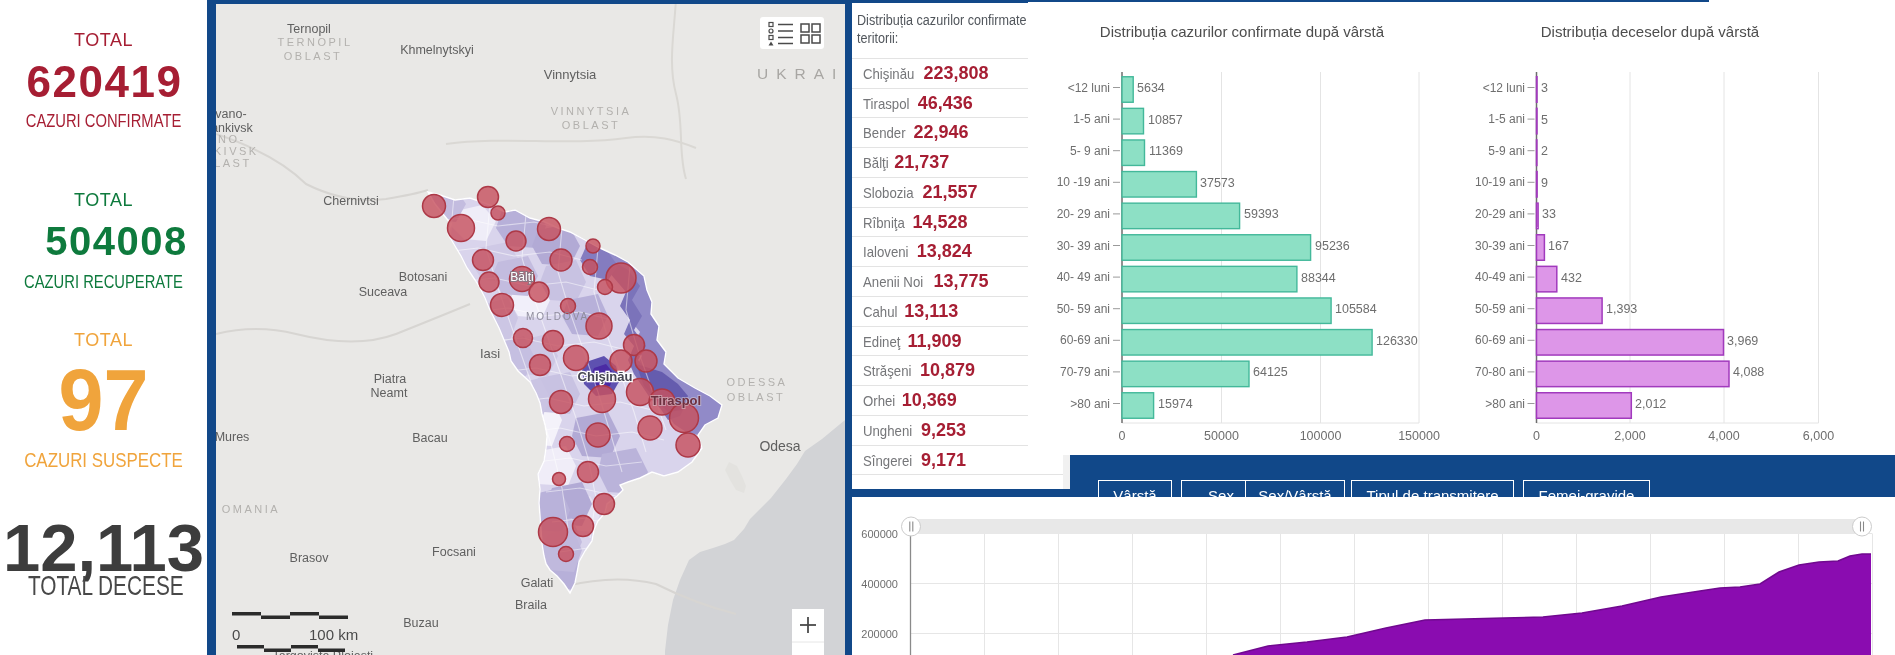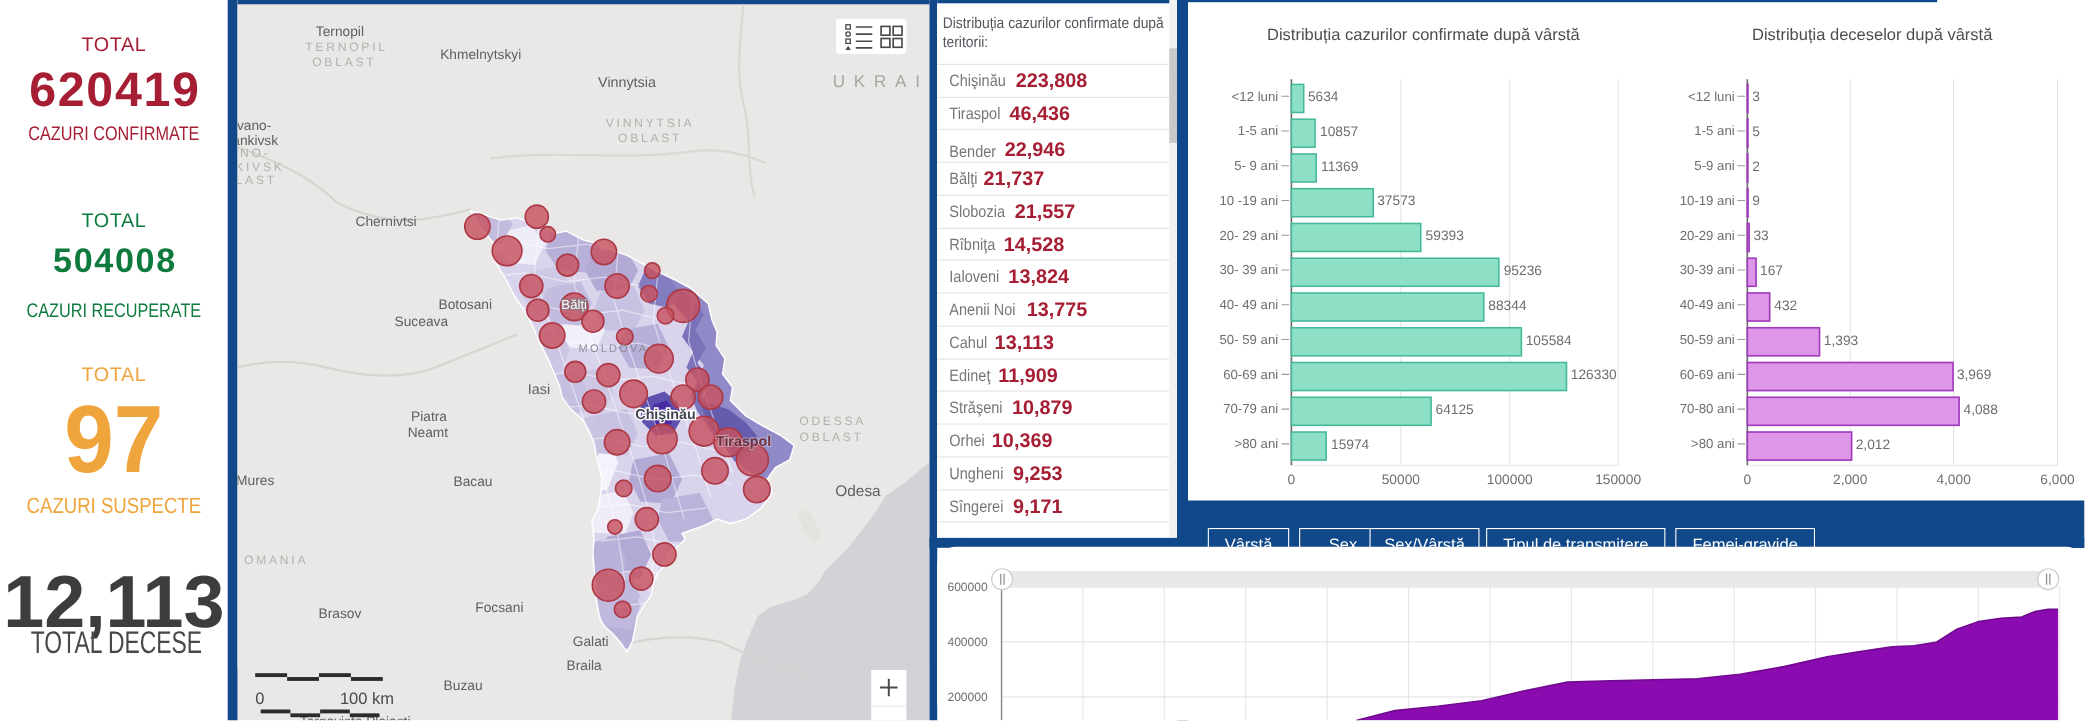--- a/index.html
+++ b/index.html
@@ -26,38 +26,38 @@
 #listhdr { left:857px; top:12px; width:260px; color:#51565c; font-size:14px; line-height:17.5px;
   transform:scaleX(0.9); transform-origin:0 0; }
 .trow { position:absolute; left:852px; width:211px; height:30px; border-top:1px solid #e3e3e3;
   display:flex; align-items:center; padding-left:11px; }
 .trow .nm { font-size:15px; color:#757679; transform:scaleX(0.88); transform-origin:0 50%; white-space:nowrap; }
 .trow .vl { font-size:18px; font-weight:bold; color:#a61e33; margin-left:2px; white-space:nowrap; }
 #listscroll { left:1063px; top:0; width:7px; height:490px; background:#f1f1f1; }
 #listthumb { left:1063px; top:44px; width:7px; height:86px; background:#c9c9c9; }
 #listbottom { left:845px; top:489px; width:1050px; height:9px; background:#114889; }
 
-#chartspanel { left:1080px; top:0; width:681px; height:455px; background:#fff; border-top:2px solid #114889; }
+#chartspanel { left:1028px; top:0; width:681px; height:455px; background:#fff; border-top:2px solid #114889; }
 #tabstrip { left:1080px; top:455px; width:815px; height:43px; background:#114889; }
 .tab { position:absolute; top:456px; height:32px; background:#114889; border:1.5px solid #fff; color:#fff;
   font-size:15px; text-align:center;margin-top:24px; }
 .tab span { display:inline-block; margin-top:6px; }
 
 
-#bottompanel { left:852px; top:497px; width:1043px; height:158px; background:#fff;border-radius:17px; }
+#bottompanel { left:852px; top:497px; width:1043px; height:158px; background:#fff; }
 </style>
 </head>
 <body>
 
 <div class="abs" id="leftpanel"></div>
 <div class="abs stat red" style="left:0; top:31px;  font-size:18px; letter-spacing:0.5px;">TOTAL</div>
 <div class="abs stat red" style="left:0; top:60px;  font-size:44px; letter-spacing:1.5px; text-indent:2px; font-weight:bold;">620419</div>
 <div class="abs stat red" style="left:0; top:111.5px; font-size:18px; transform:scaleX(0.82); white-space:nowrap;">CAZURI CONFIRMATE</div>
 <div class="abs stat green" style="left:0; top:191px; font-size:18px; letter-spacing:0.5px;">TOTAL</div>
-<div class="abs stat green" style="left:0; top:220.5px; font-size:31px; letter-spacing:1.5px; text-indent:2px; font-weight:bold;">504008</div>
+<div class="abs stat green" style="left:12px; top:220.5px; font-size:40px; letter-spacing:1.5px; text-indent:2px; font-weight:bold;">504008</div>
 <div class="abs stat green" style="left:0; top:272.5px; font-size:18px; transform:scaleX(0.82); white-space:nowrap;">CAZURI RECUPERATE</div>
 <div class="abs stat orange" style="left:0; top:331px; font-size:18px; letter-spacing:0.5px;">TOTAL</div>
 <div class="abs stat orange" style="left:0; top:355.5px; font-size:87px; font-weight:bold; transform:scaleX(0.93);">97</div>
 <div class="abs stat orange" style="left:0; top:450px; font-size:20px; transform:scaleX(0.845); white-space:nowrap;">CAZURI SUSPECTE</div>
 <div class="abs stat dark" style="left:0; top:514px; font-size:67px; font-weight:bold; color:#3d3d3d;">12,113</div>
 <div class="abs stat dark" style="left:0; top:571px; font-size:28.5px; color:#484848; transform:scaleX(0.73); white-space:nowrap;">TOTAL DECESE</div>
 <div class="abs" id="leftdivider"></div>
 
 <div class="abs" id="mappanel">
 <svg width="629" height="651" viewBox="0 0 629 651">
@@ -271,21 +271,21 @@
 <div class="abs" id="listpanel"></div>
 <div class="abs" id="listhdr">Distribuția cazurilor confirmate după<br>teritorii:</div>
 <div class="trow" style="top:58px;">
     <span class="nm">Chişinău</span>
     <span class="vl">223,808</span>
   </div>
 <div class="trow" style="top:88px;">
     <span class="nm">Tiraspol</span>
     <span class="vl">46,436</span>
   </div>
-<div class="trow" style="top:117px;align-items:flex-end;">
+<div class="trow" style="top:117px;">
     <span class="nm">Bender</span>
     <span class="vl">22,946</span>
   </div>
 <div class="trow" style="top:147px;">
     <span class="nm">Bălţi</span>
     <span class="vl">21,737</span>
   </div>
 <div class="trow" style="top:177px;">
     <span class="nm">Slobozia</span>
     <span class="vl">21,557</span>

